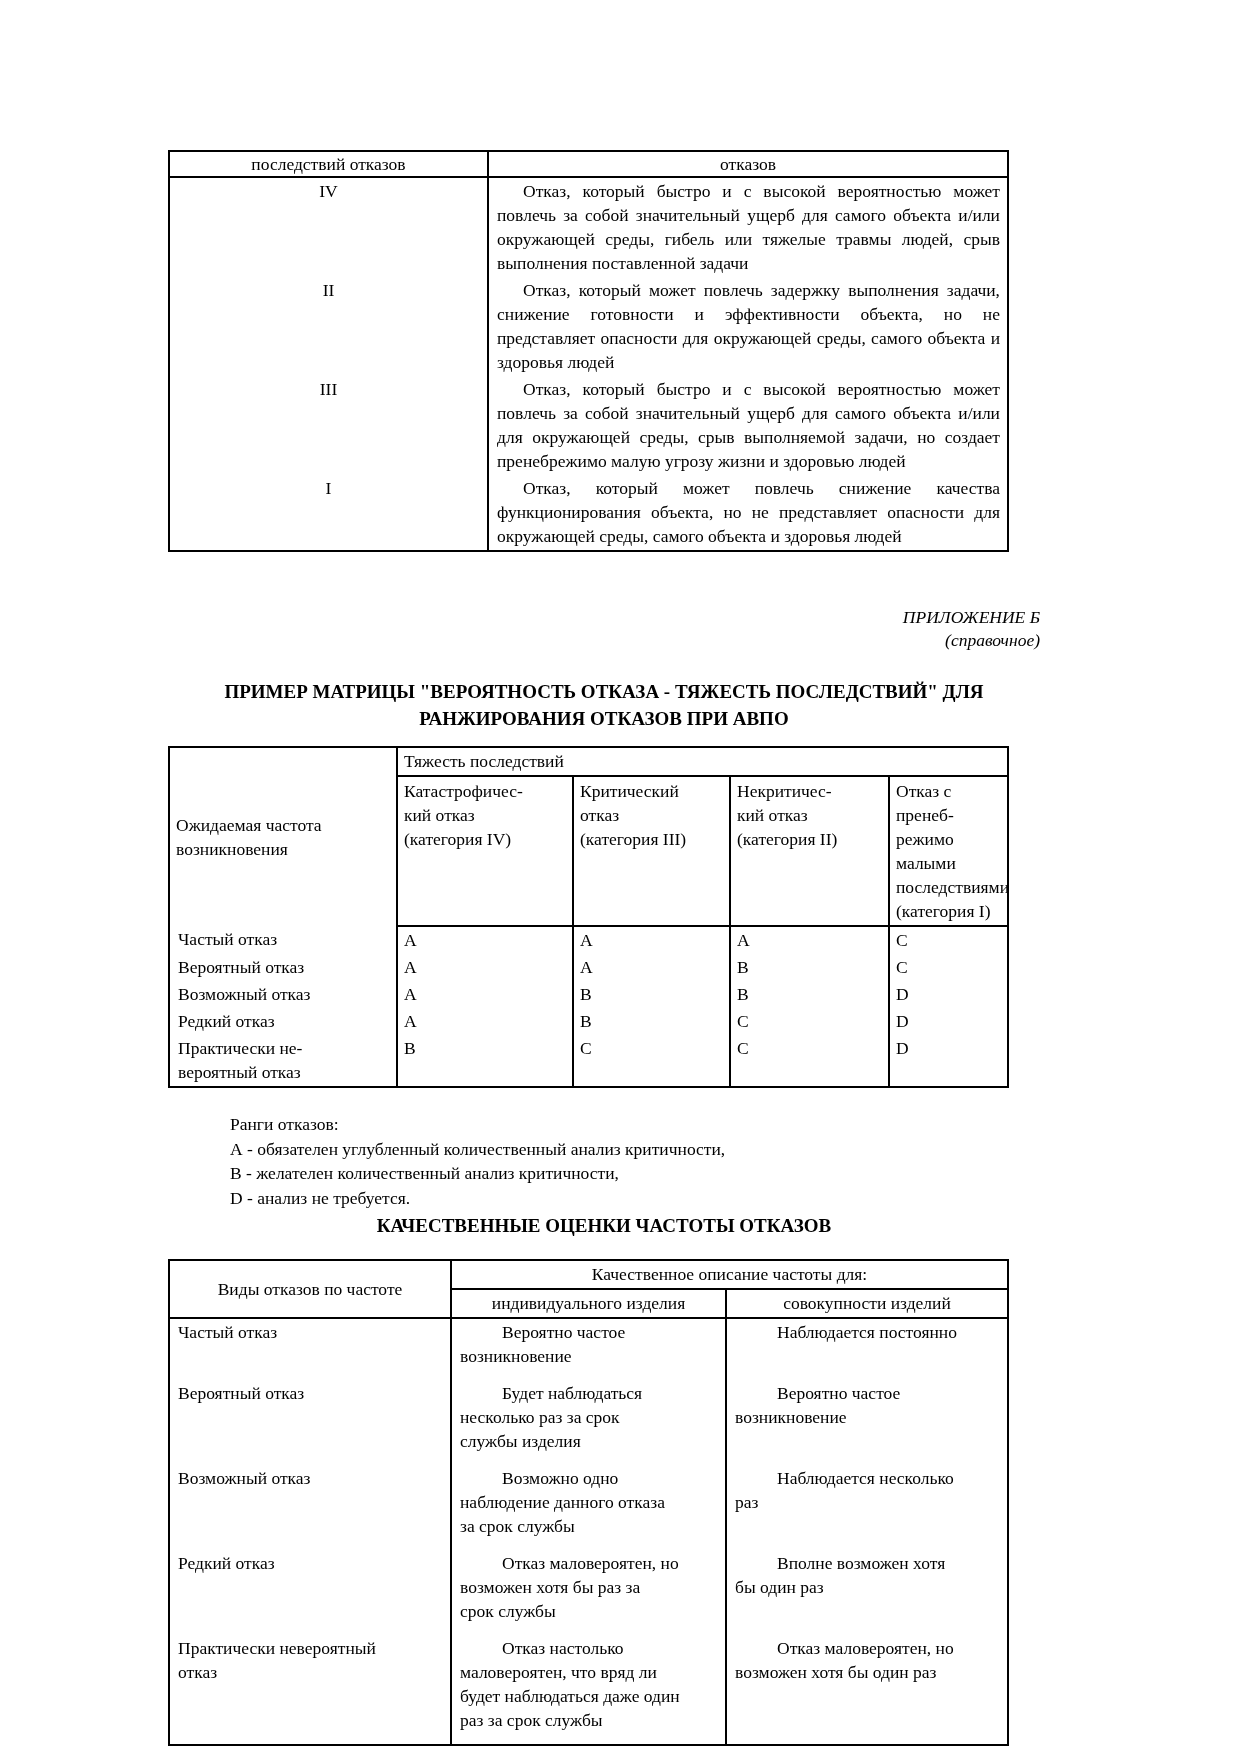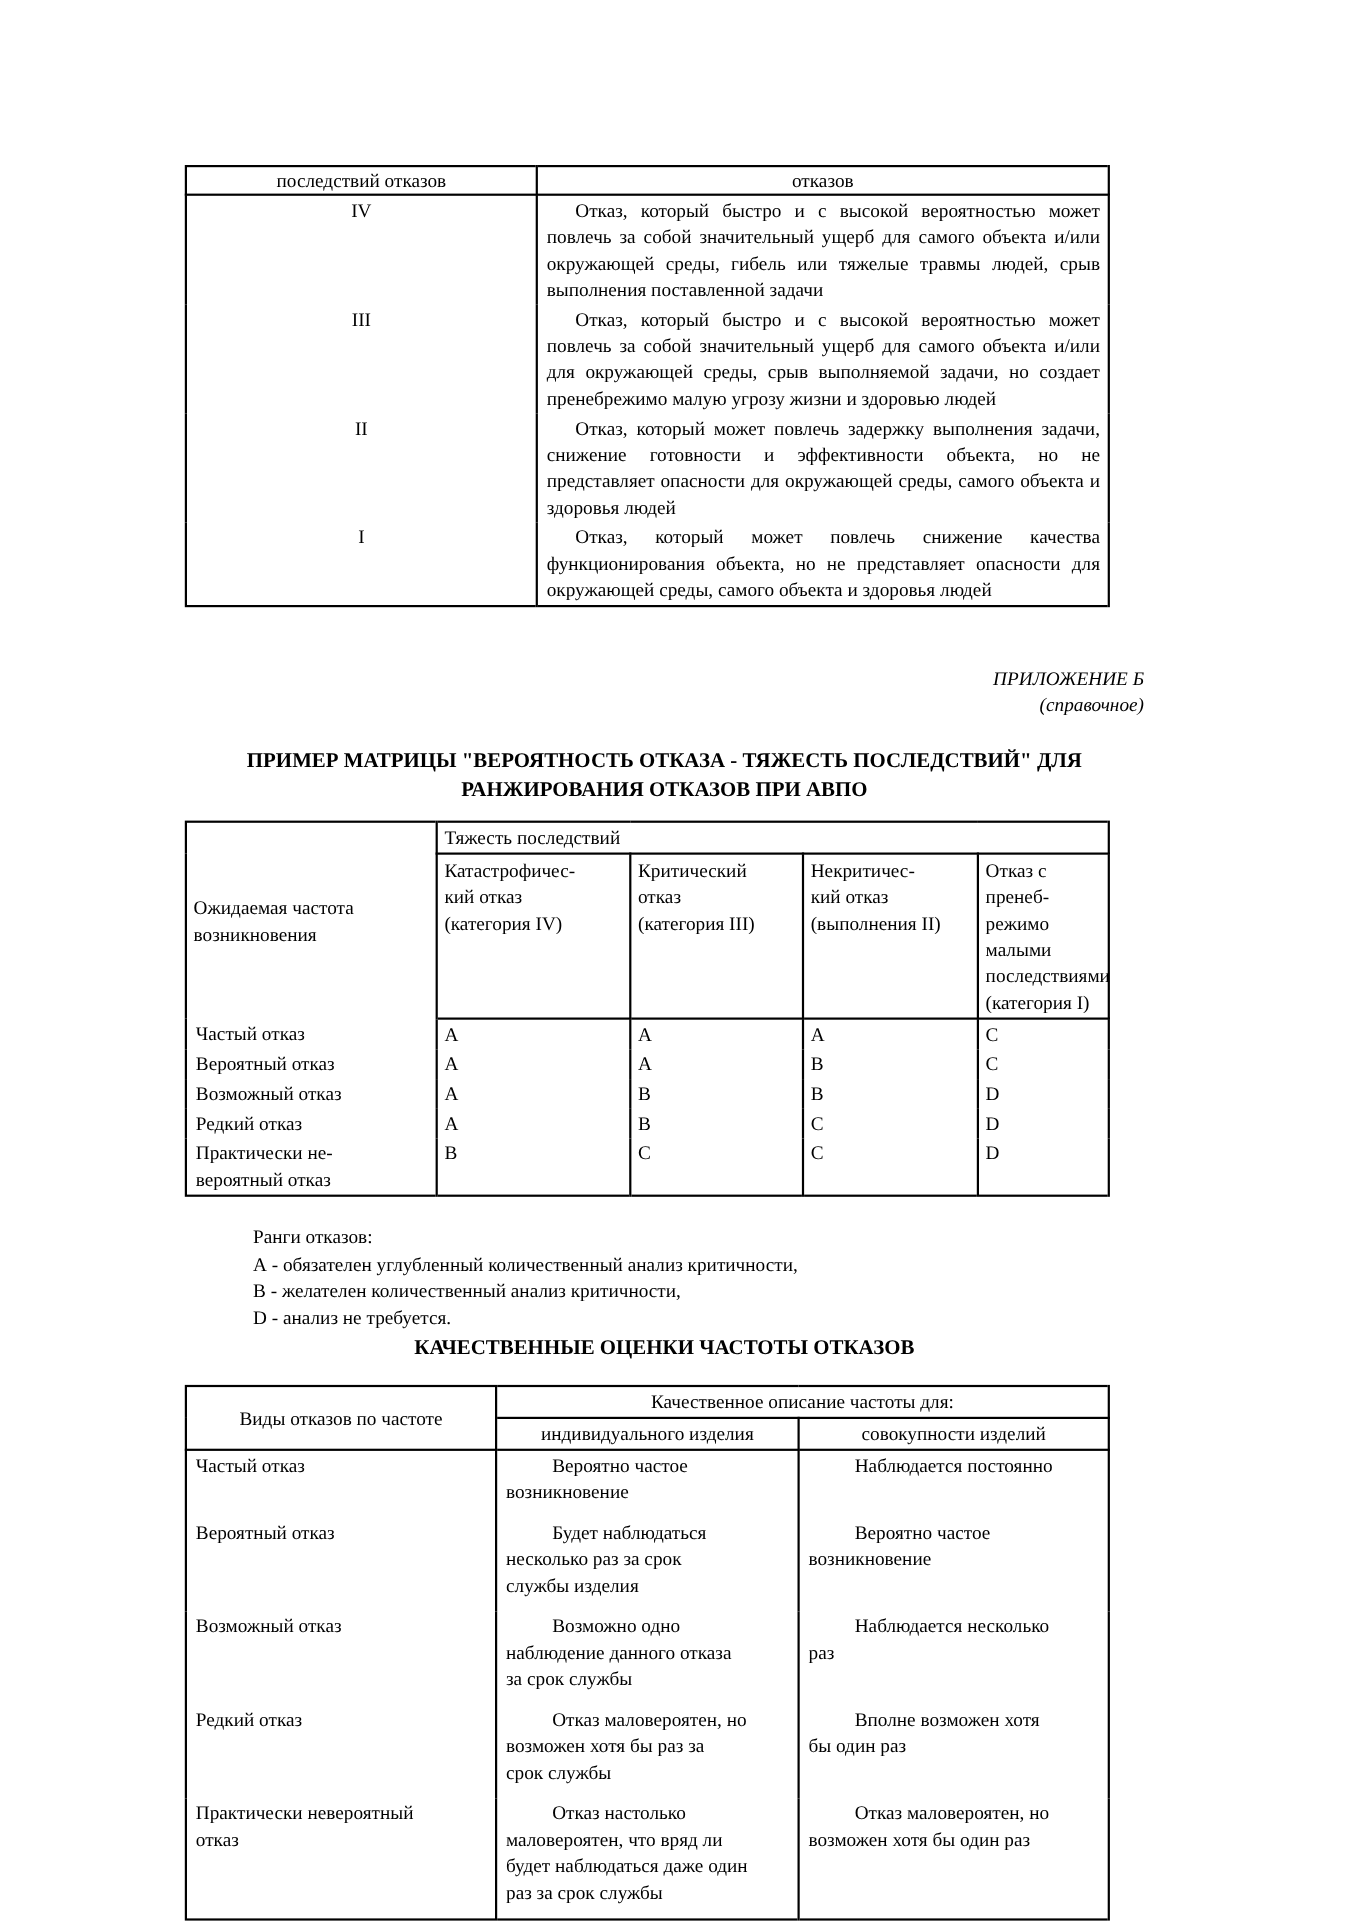--- a/index.html
+++ b/index.html
@@ -67,26 +67,26 @@
     <tbody>
         <tr class="hdr">
       <td>последствий отказов</td>
       <td>отказов</td>
     </tr>
     <tr>
       <td class="cat">IV</td>
       <td class="desc">Отказ, который быстро и с высокой вероятностью может повлечь за собой значительный ущерб для самого объекта и/или окружающей среды, гибель или тяжелые травмы людей, срыв выполнения поставленной задачи</td>
     </tr>
     <tr>
+      <td class="cat">II</td>
+      <td class="desc">Отказ, который может повлечь задержку выполнения задачи, снижение готовности и эффективности объекта, но не представляет опасности для окружающей среды, самого объекта и здоровья людей</td>
+    </tr>
+    <tr>
       <td class="cat">III</td>
       <td class="desc">Отказ, который быстро и с высокой вероятностью может повлечь за собой значительный ущерб для самого объекта и/или для окружающей среды, срыв выполняемой задачи, но создает пренебрежимо малую угрозу жизни и здоровью людей</td>
-    </tr>
-    <tr>
-      <td class="cat">II</td>
-      <td class="desc">Отказ, который может повлечь задержку выполнения задачи, снижение готовности и эффективности объекта, но не представляет опасности для окружающей среды, самого объекта и здоровья людей</td>
     </tr>
     <tr>
       <td class="cat">I</td>
       <td class="desc">Отказ, который может повлечь снижение качества функционирования объекта, но не представляет опасности для окружающей среды, самого объекта и здоровья людей</td>
     </tr>
   </tbody>
     </table>
 
   <div class="appendix">
     <div>ПРИЛОЖЕНИЕ Б</div>
@@ -110,21 +110,21 @@
     </tr>
     <tr>
       <td class="cat-hdr">Катастрофичес-
 кий отказ
 (категория IV)</td>
       <td class="cat-hdr">Критический
 отказ
 (категория III)</td>
       <td class="cat-hdr">Некритичес-
 кий отказ
-(выполнения II)</td>
+(категория II)</td>
       <td class="cat-hdr">Отказ с
 пренеб-режимо
 малыми
 последствиями
 (категория I)</td>
     </tr>
     <tr>
       <td class="row-label">Частый отказ</td>
       <td>А</td>
       <td>А</td>

